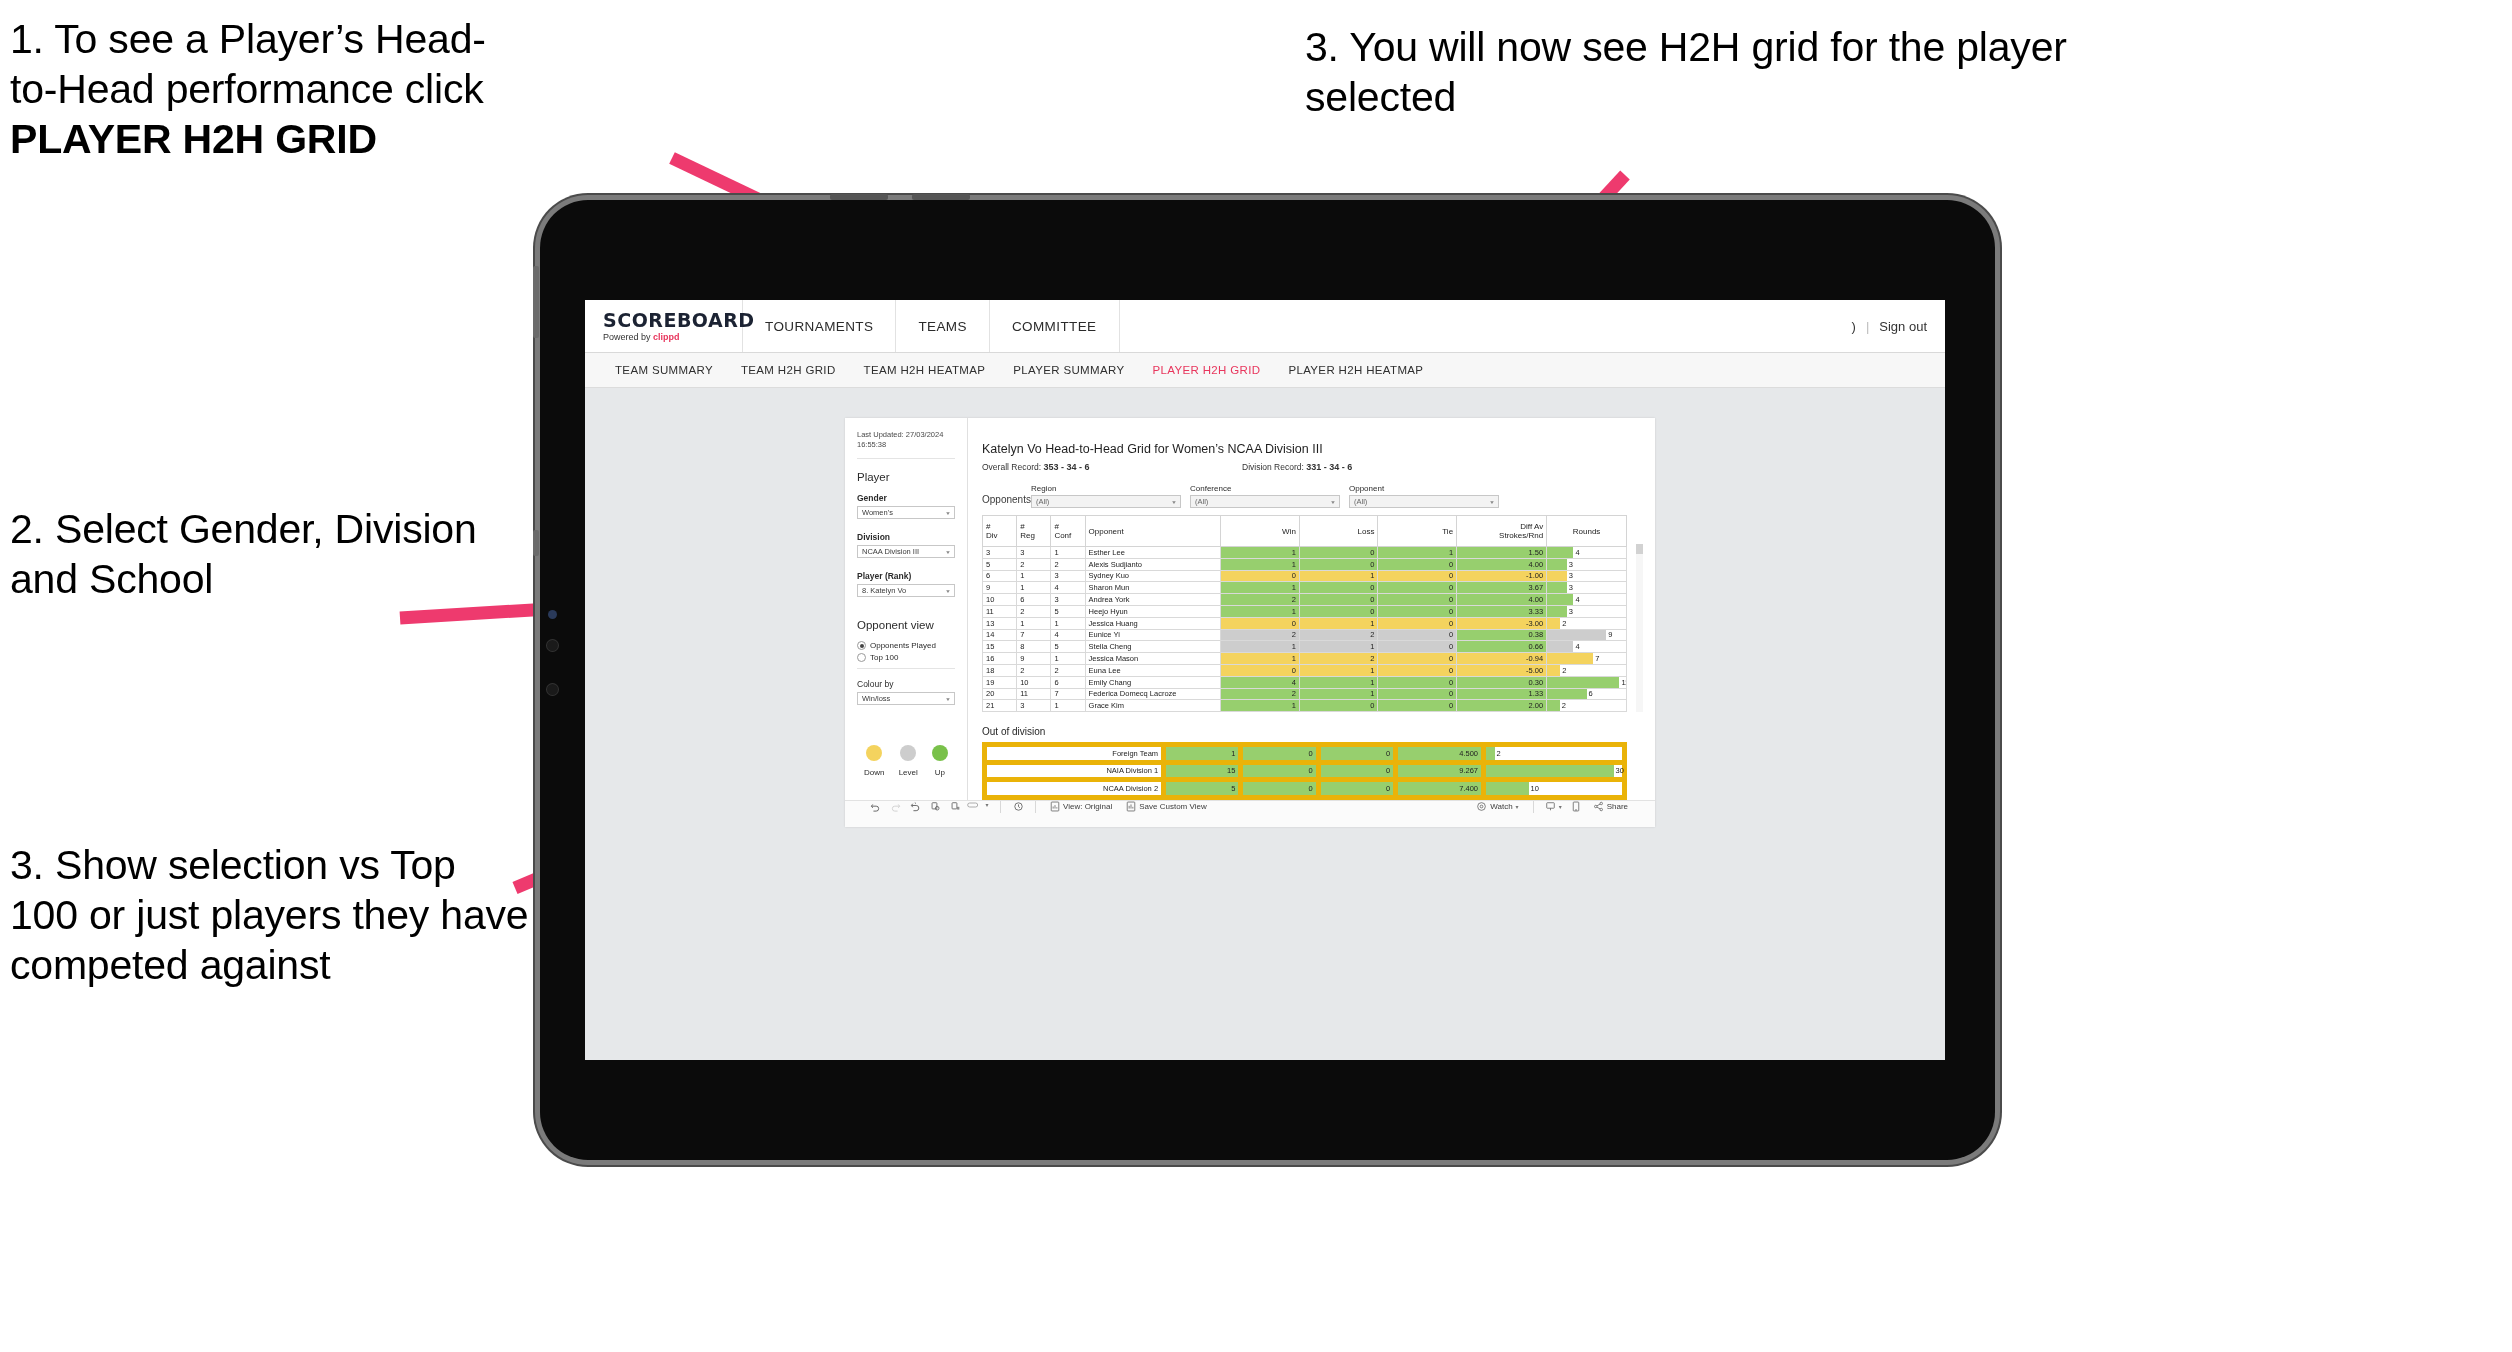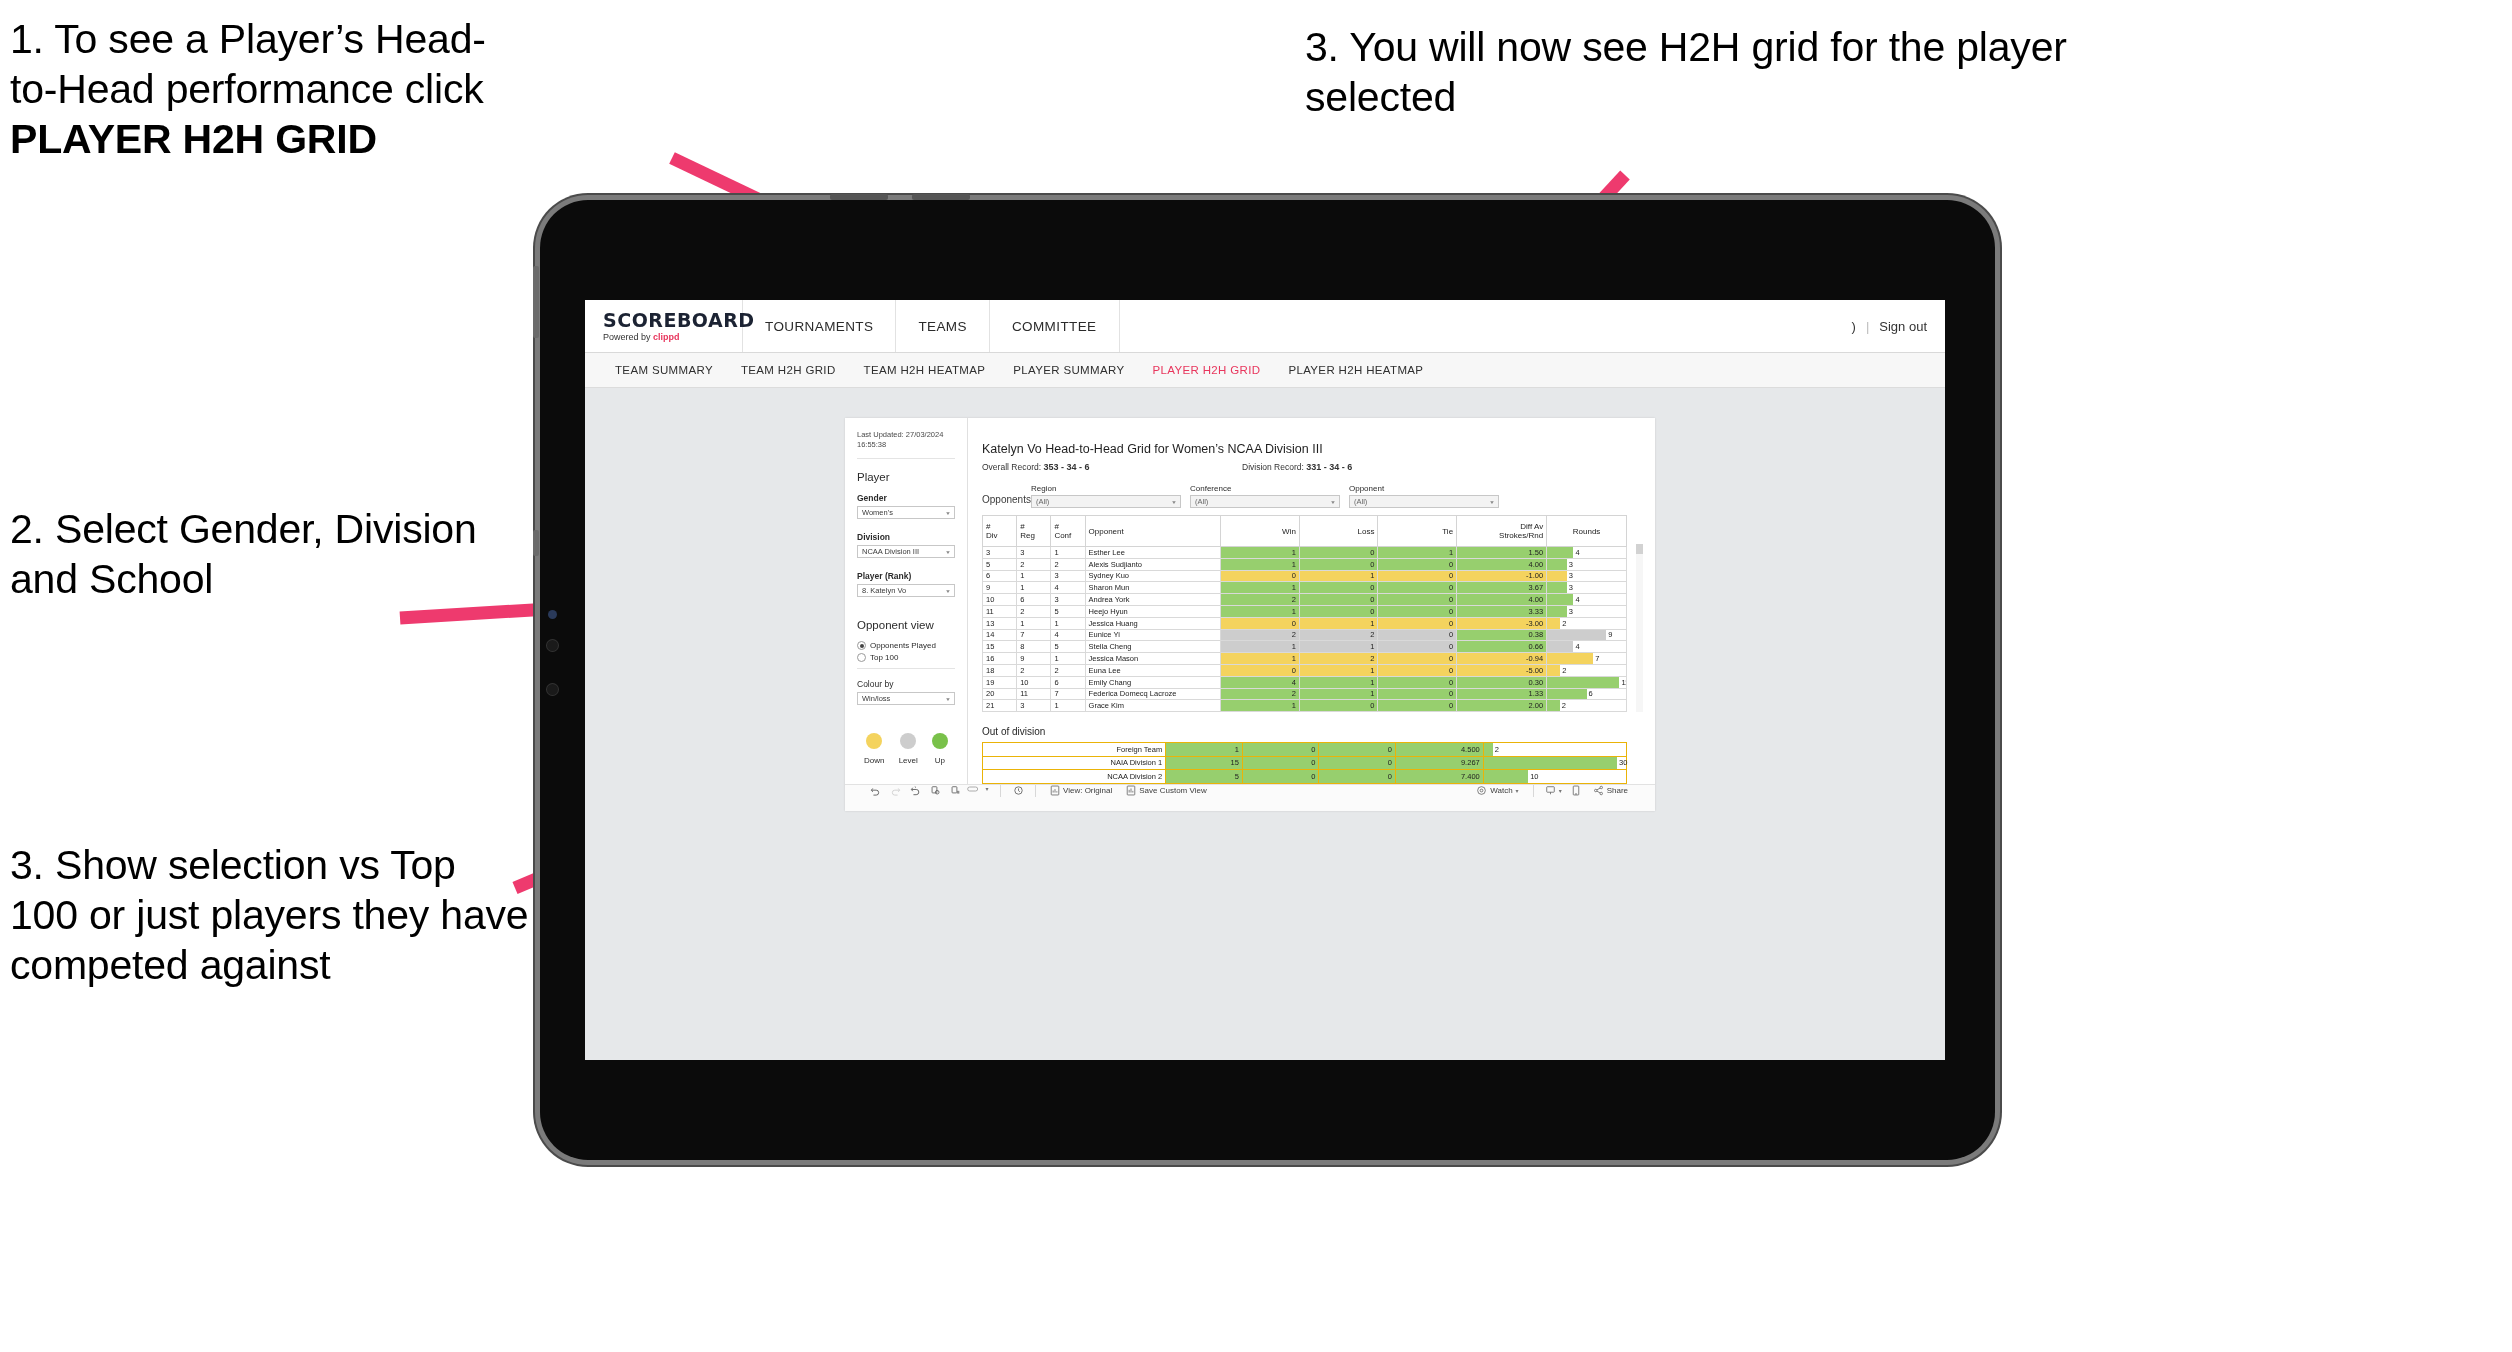--- a/index.html
+++ b/index.html
@@ -241,21 +241,21 @@
     width: 4px; height: 4px;
     border-radius: 50%;
     background: #444;
   }
   #legend {
     margin-top: 28px;
     display: flex;
     justify-content: space-around;
     align-items: center;
   }
-  .legend-item { text-align: center; }
+  .legend-item { text-align: center; margin-top: 12px; }
   .legend-dot {
     width: 16px; height: 16px;
     border-radius: 50%;
     margin: 0 auto 7px auto;
   }
   .legend-label { font-size: 8px; color: #2b2b2b; }
 
   
   #dash-main {
     flex: 1;
@@ -362,21 +362,21 @@
     margin: 14px 0 5px 0;
   }
   table.outdiv {
     border-collapse: collapse;
     width: 645px;
     table-layout: fixed;
     font-size: 7.5px;
     color: #222;
   }
   table.outdiv td {
-    border: 1px solid #eab308;
+    border: 5px solid #eab308;
     height: 12.5px;
     padding: 0 3px;
     white-space: nowrap;
   }
   .o-name { width: 158px; text-align: right; }
   .o-win, .o-loss, .o-tie { width: 62px; text-align: right; }
   .o-diff { width: 72px; text-align: right; }
   .o-rounds { width: 128px; text-align: left; padding: 0 !important; position: relative; }
 
   

